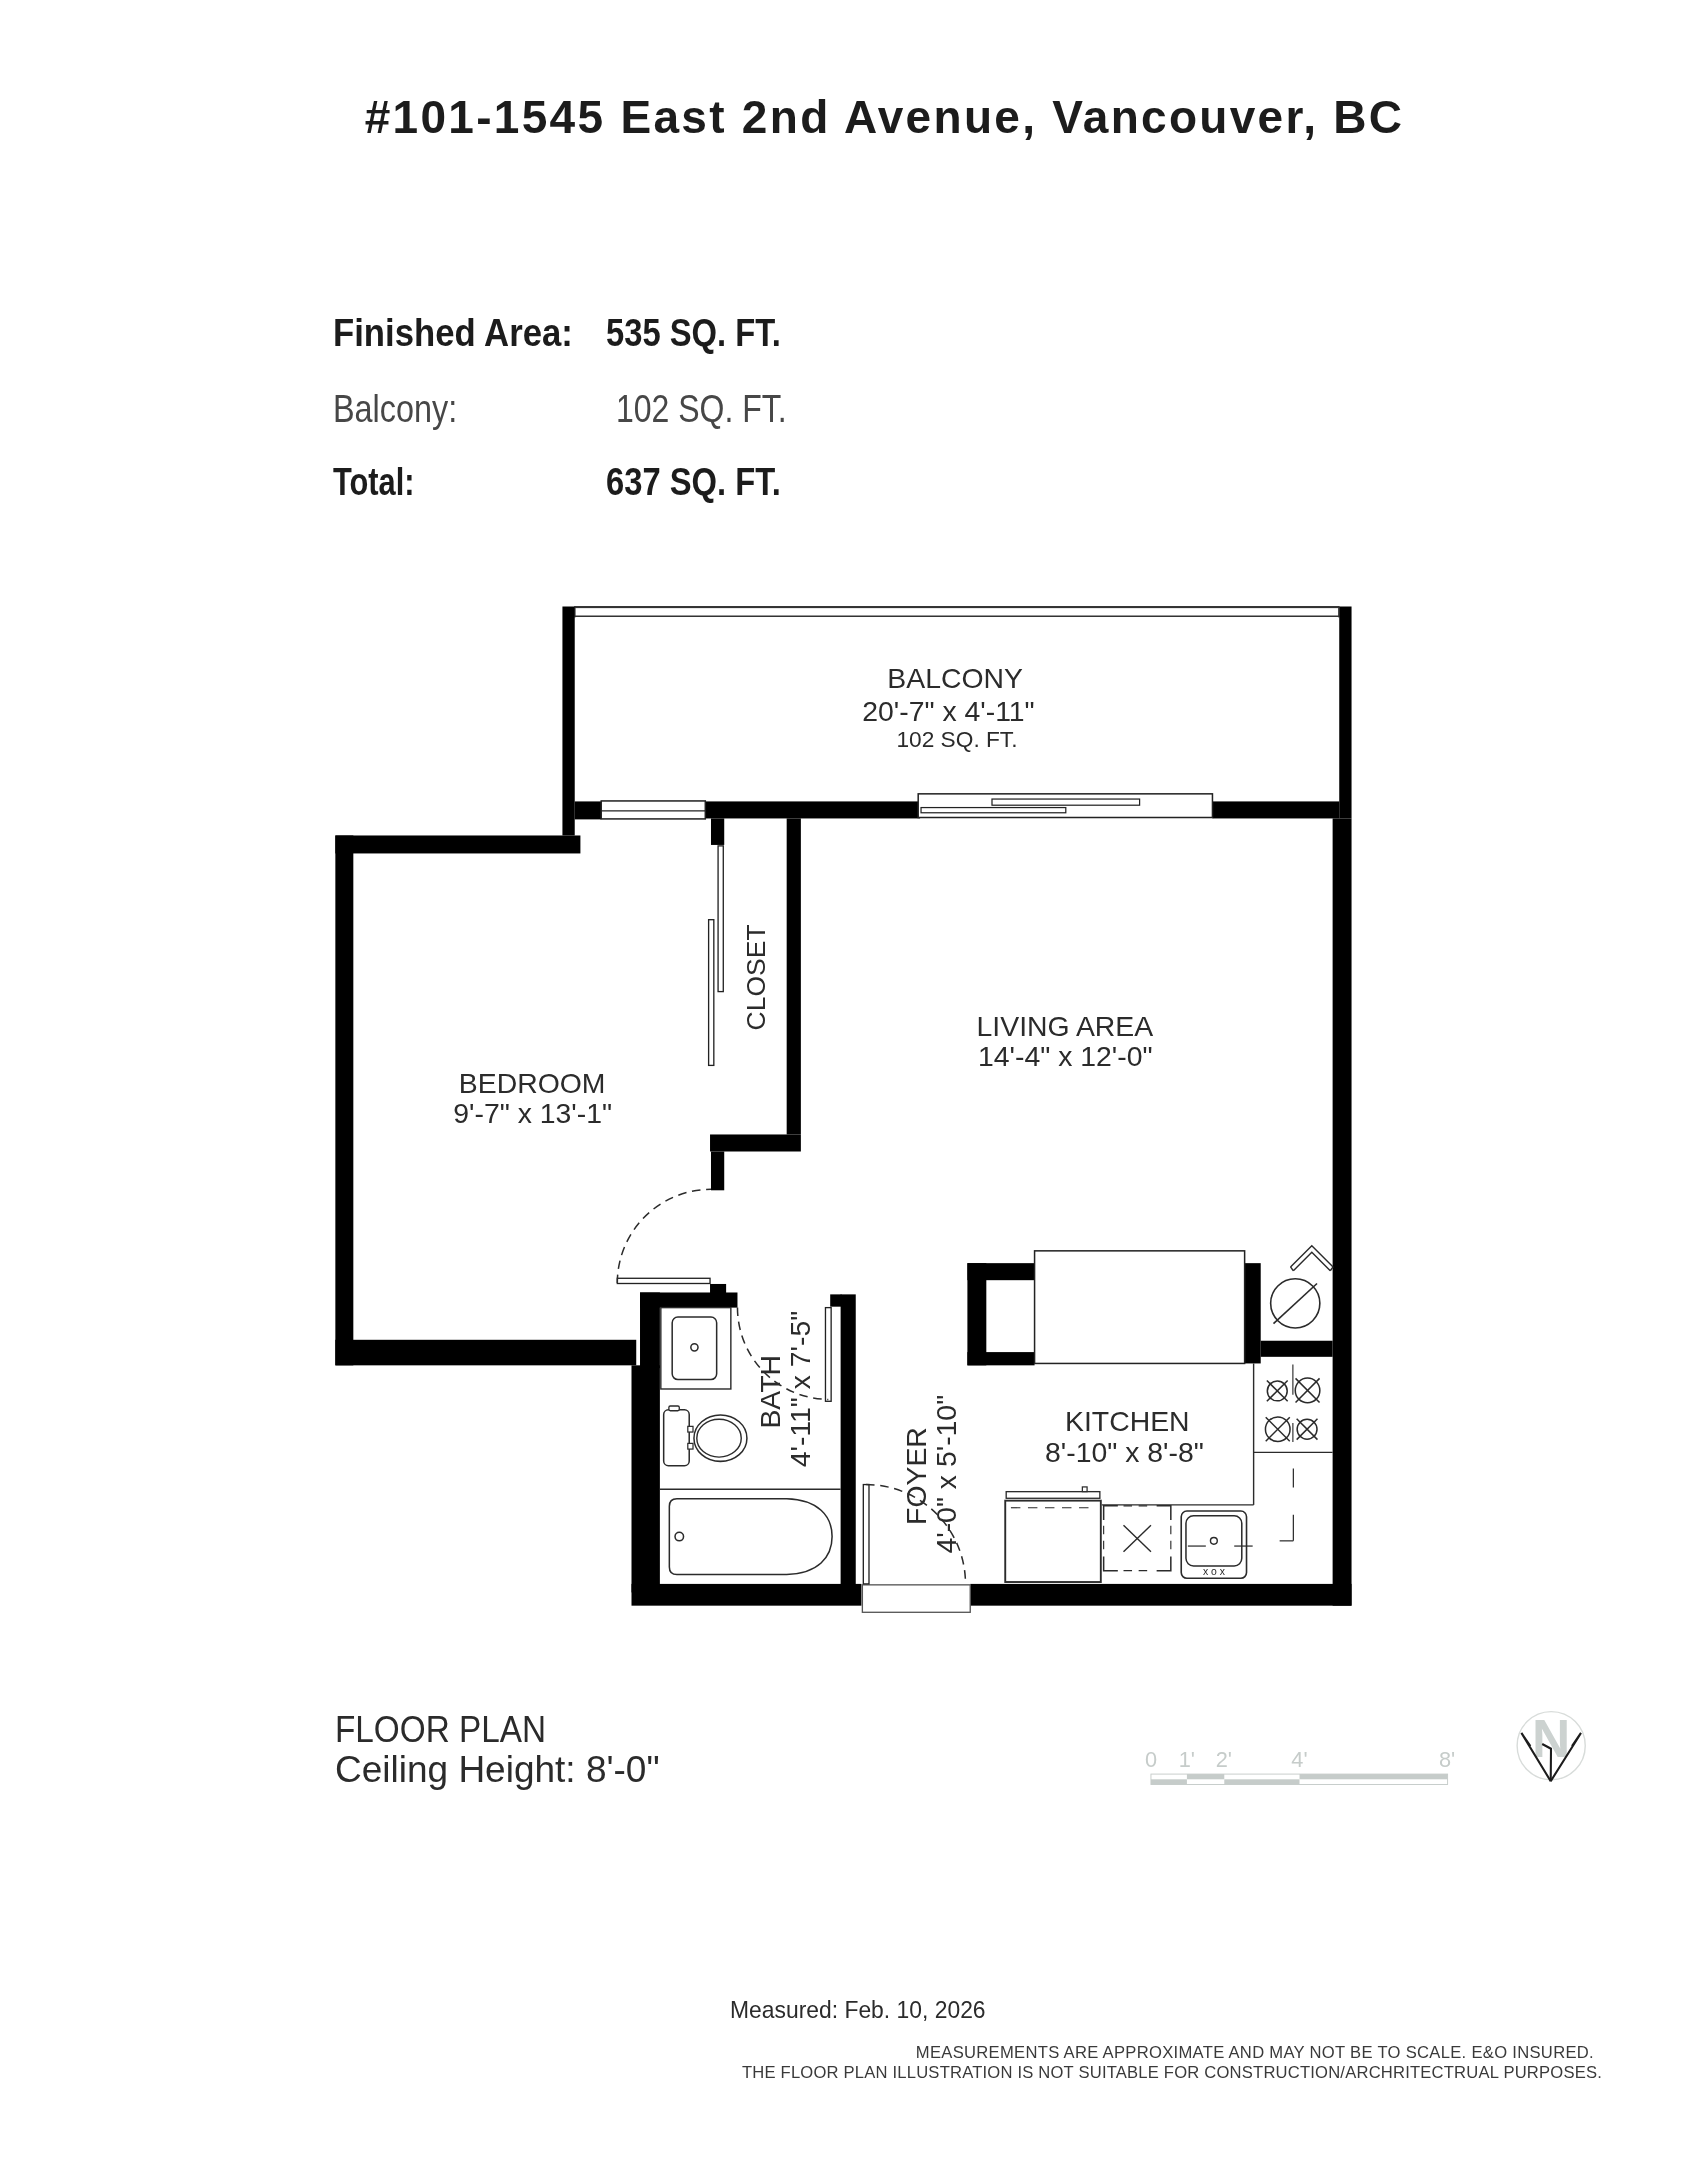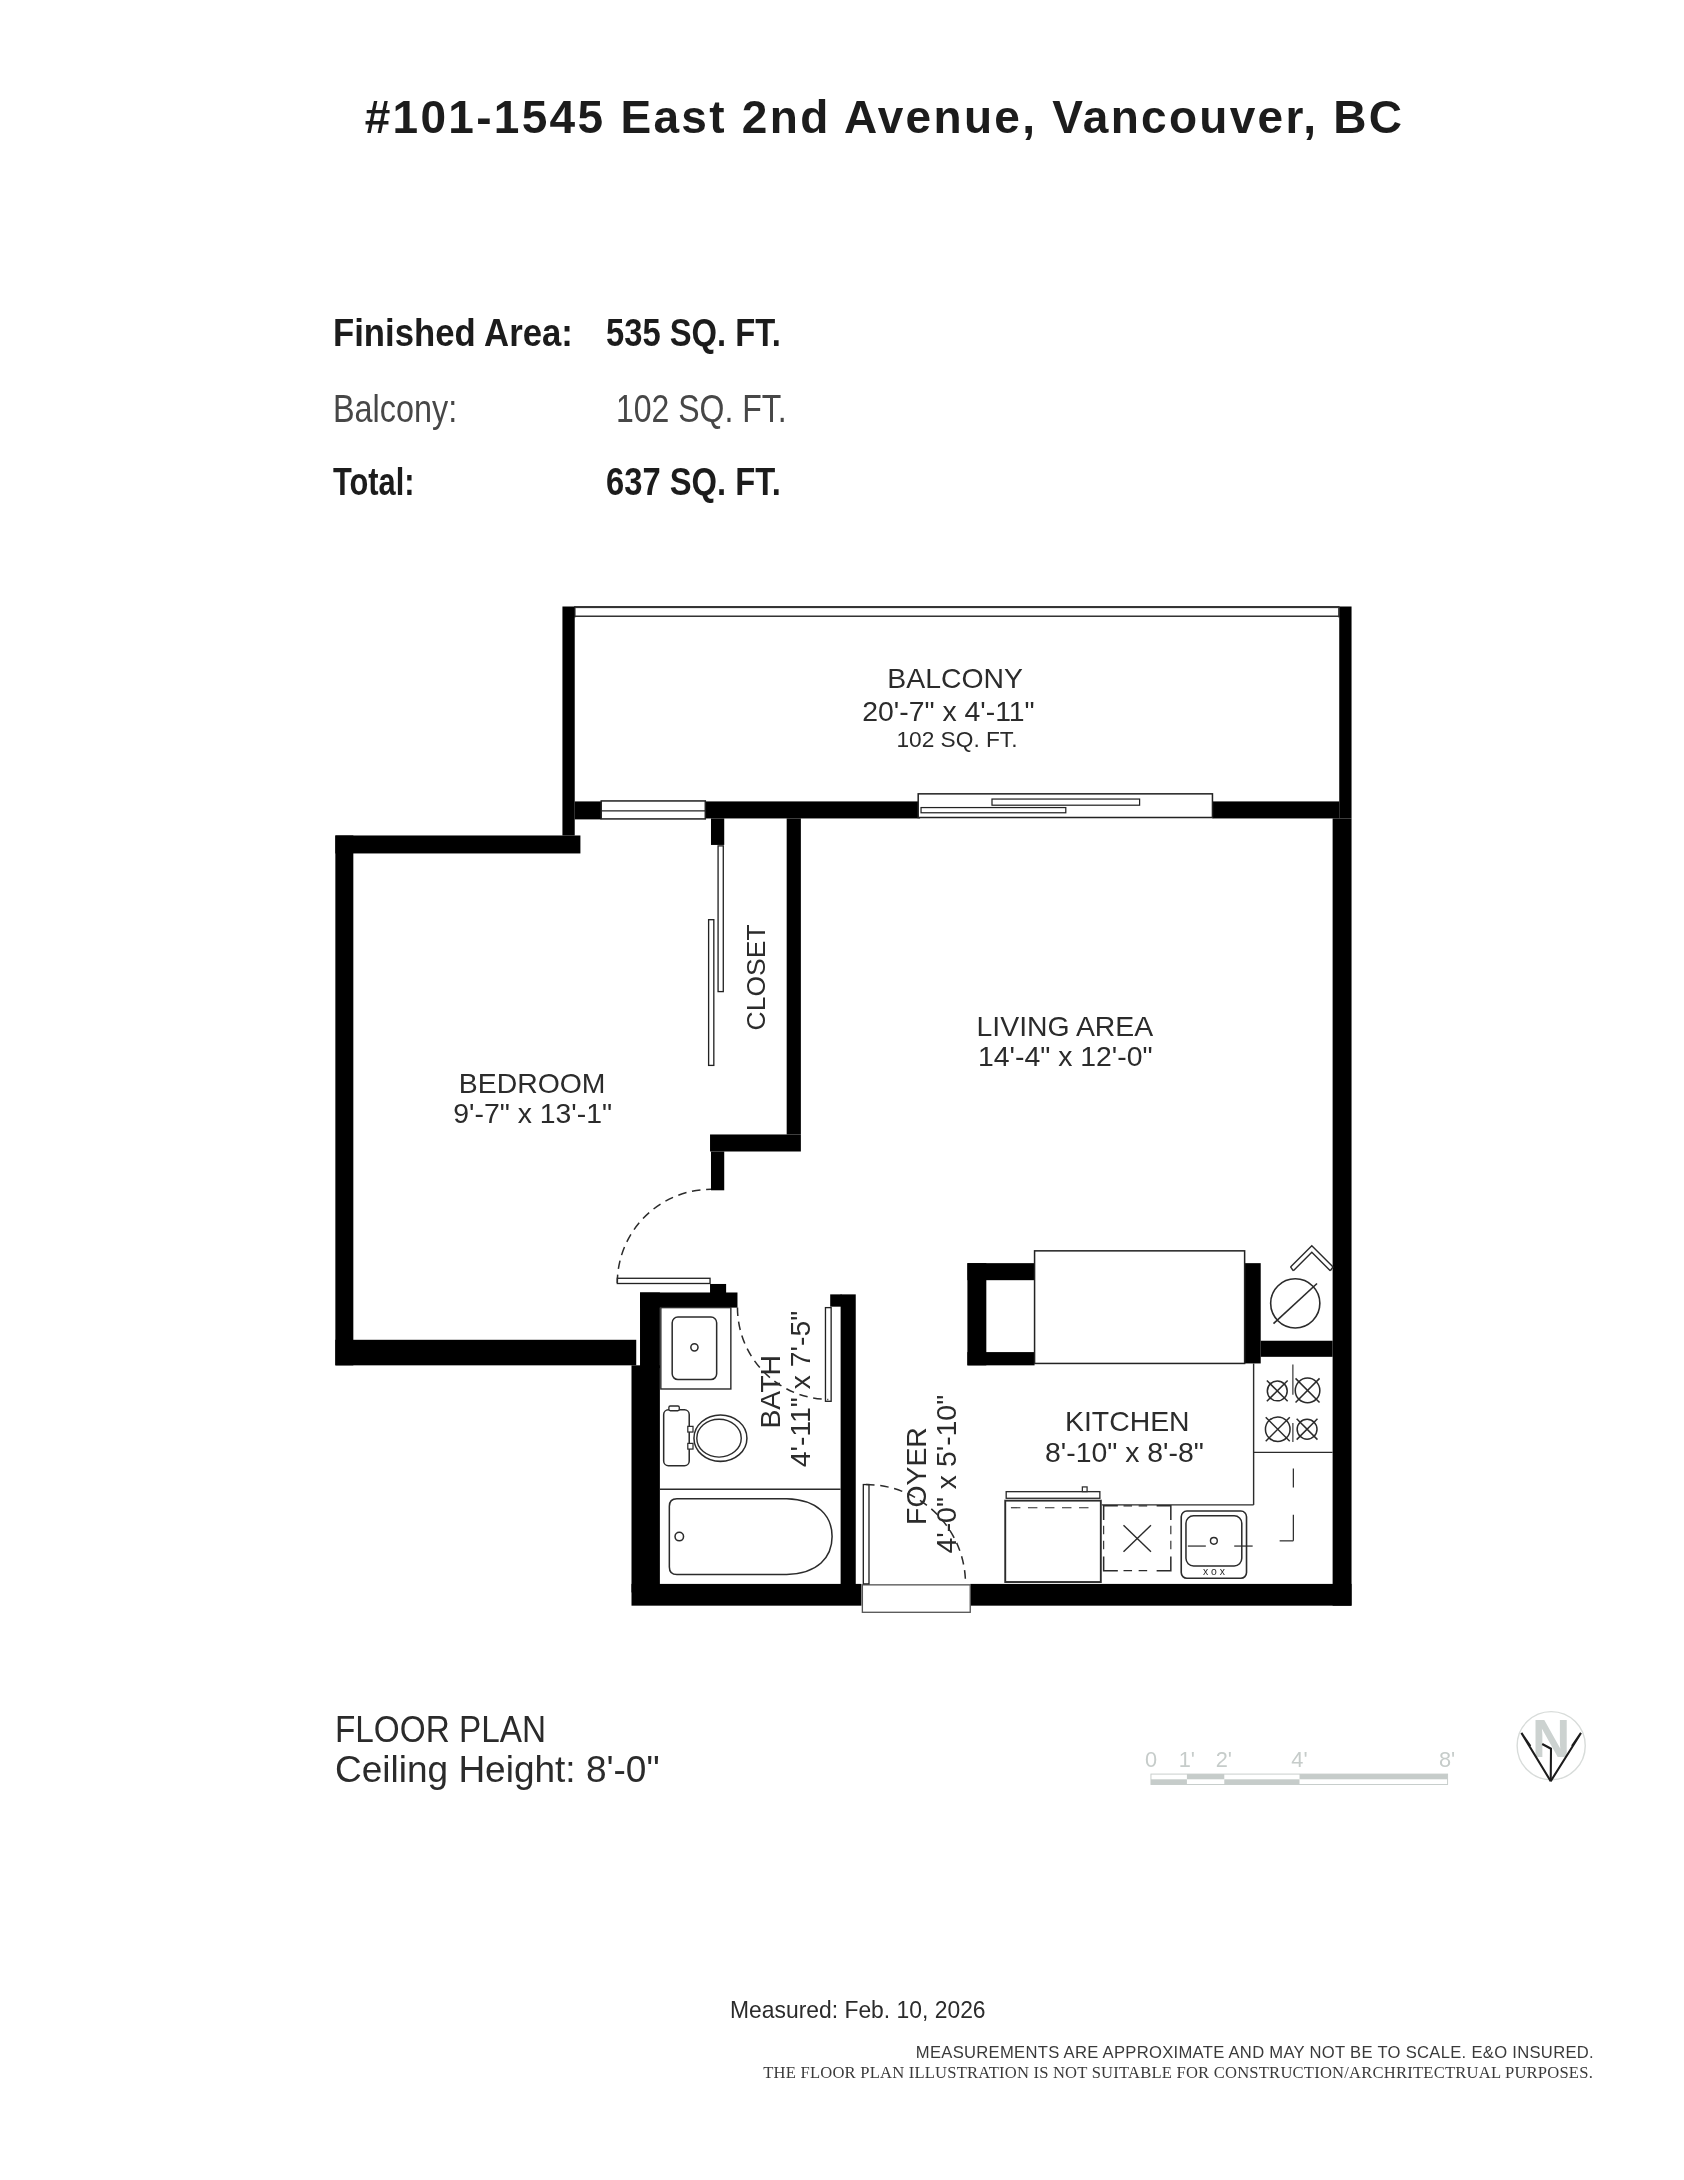--- a/index.html
+++ b/index.html
@@ -256,14 +256,14 @@
   </svg>
 
 <div class="abs" style="left:335px;top:1709px;font-size:37px;color:#2b2b2b;transform:scaleX(0.90);transform-origin:left top;">FLOOR PLAN</div>
 
 <div class="abs" style="left:335px;top:1749px;font-size:37px;color:#2b2b2b;">Ceiling Height: 8'-0"</div>
 
 <div class="abs" style="left:730px;top:1996px;font-size:24.6px;color:#2b2b2b;transform:scaleX(0.93);transform-origin:left top;">Measured: Feb. 10, 2026</div>
 
 <div class="abs" style="right:91px;top:2043px;font-size:16.6px;color:#3a3a3a;letter-spacing:0.3px;">MEASUREMENTS ARE APPROXIMATE AND MAY NOT BE TO SCALE. E&amp;O INSURED.</div>
 
-<div class="abs" style="right:92px;top:2063px;font-size:16.6px;color:#3a3a3a;letter-spacing:0.2px;font-family:Liberation Serif, serif;">THE FLOOR PLAN ILLUSTRATION IS NOT SUITABLE FOR CONSTRUCTION/ARCHRITECTRUAL PURPOSES.</div>
+<div class="abs" style="right:83px;top:2063px;font-size:16.6px;color:#3a3a3a;letter-spacing:0.2px;">THE FLOOR PLAN ILLUSTRATION IS NOT SUITABLE FOR CONSTRUCTION/ARCHRITECTRUAL PURPOSES.</div>
 
 
 </body></html>

